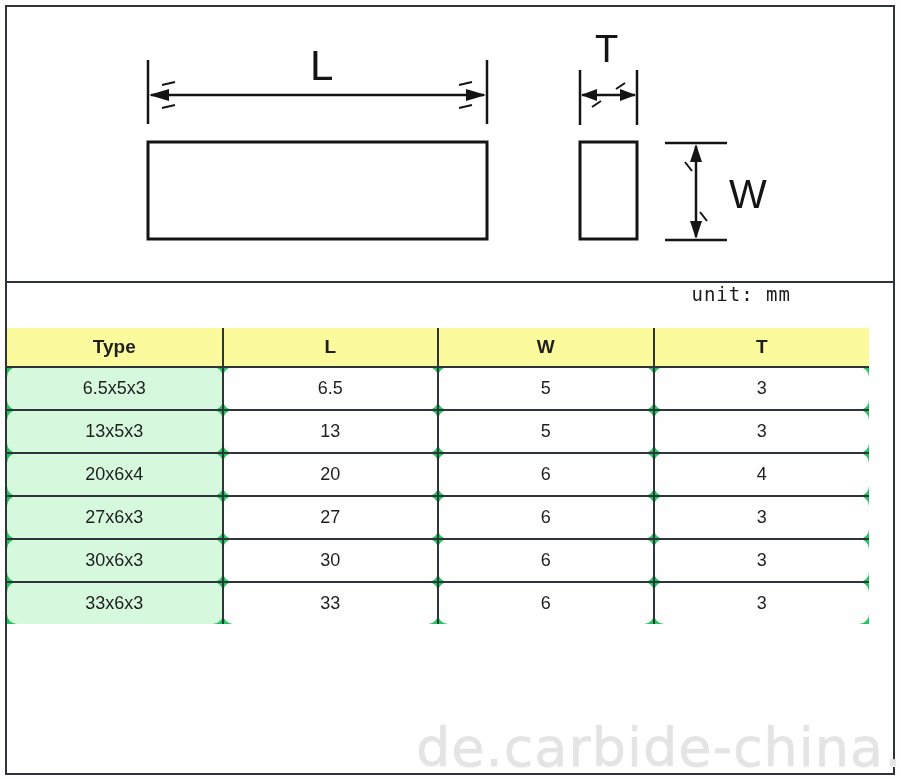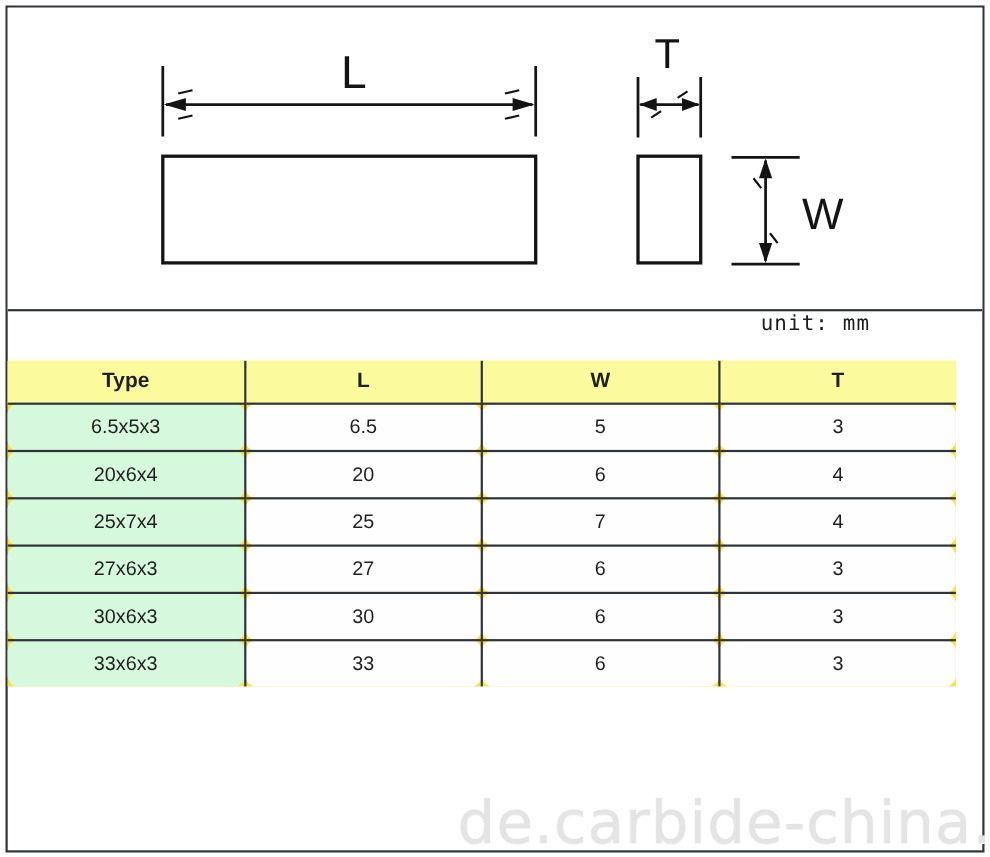--- a/index.html
+++ b/index.html
@@ -34,21 +34,21 @@
     color: #1c1c1c;
     letter-spacing: 1px;
   }
 
   table.spec {
     position: absolute;
     left: 0; top: 321px;
     width: 862px;
     border-collapse: collapse;
     table-layout: fixed;
-    background: #fde047;
+    background: #22c55e;
   }
   table.spec th, table.spec td {
     border: 2px solid var(--border-color, #2e3439);
     text-align: center;
     vertical-align: middle;
     font-size: 18px;
     color: #1f1f1f;
     padding: 0;
   }
   table.spec th:first-child, table.spec td:first-child { border-left: none; }
@@ -140,29 +140,29 @@
       </tr>
     </thead>
     <tbody>
         <tr>
           <td class="type-col">6.5x5x3</td>
           <td>6.5</td>
           <td>5</td>
           <td>3</td>
         </tr>
         <tr>
+          <td class="type-col">13x5x3</td>
+          <td>13</td>
+          <td>5</td>
+          <td>3</td>
+        </tr>
+        <tr>
           <td class="type-col">20x6x4</td>
           <td>20</td>
           <td>6</td>
-          <td>4</td>
-        </tr>
-        <tr>
-          <td class="type-col">25x7x4</td>
-          <td>25</td>
-          <td>7</td>
           <td>4</td>
         </tr>
         <tr>
           <td class="type-col">27x6x3</td>
           <td>27</td>
           <td>6</td>
           <td>3</td>
         </tr>
         <tr>
           <td class="type-col">30x6x3</td>

